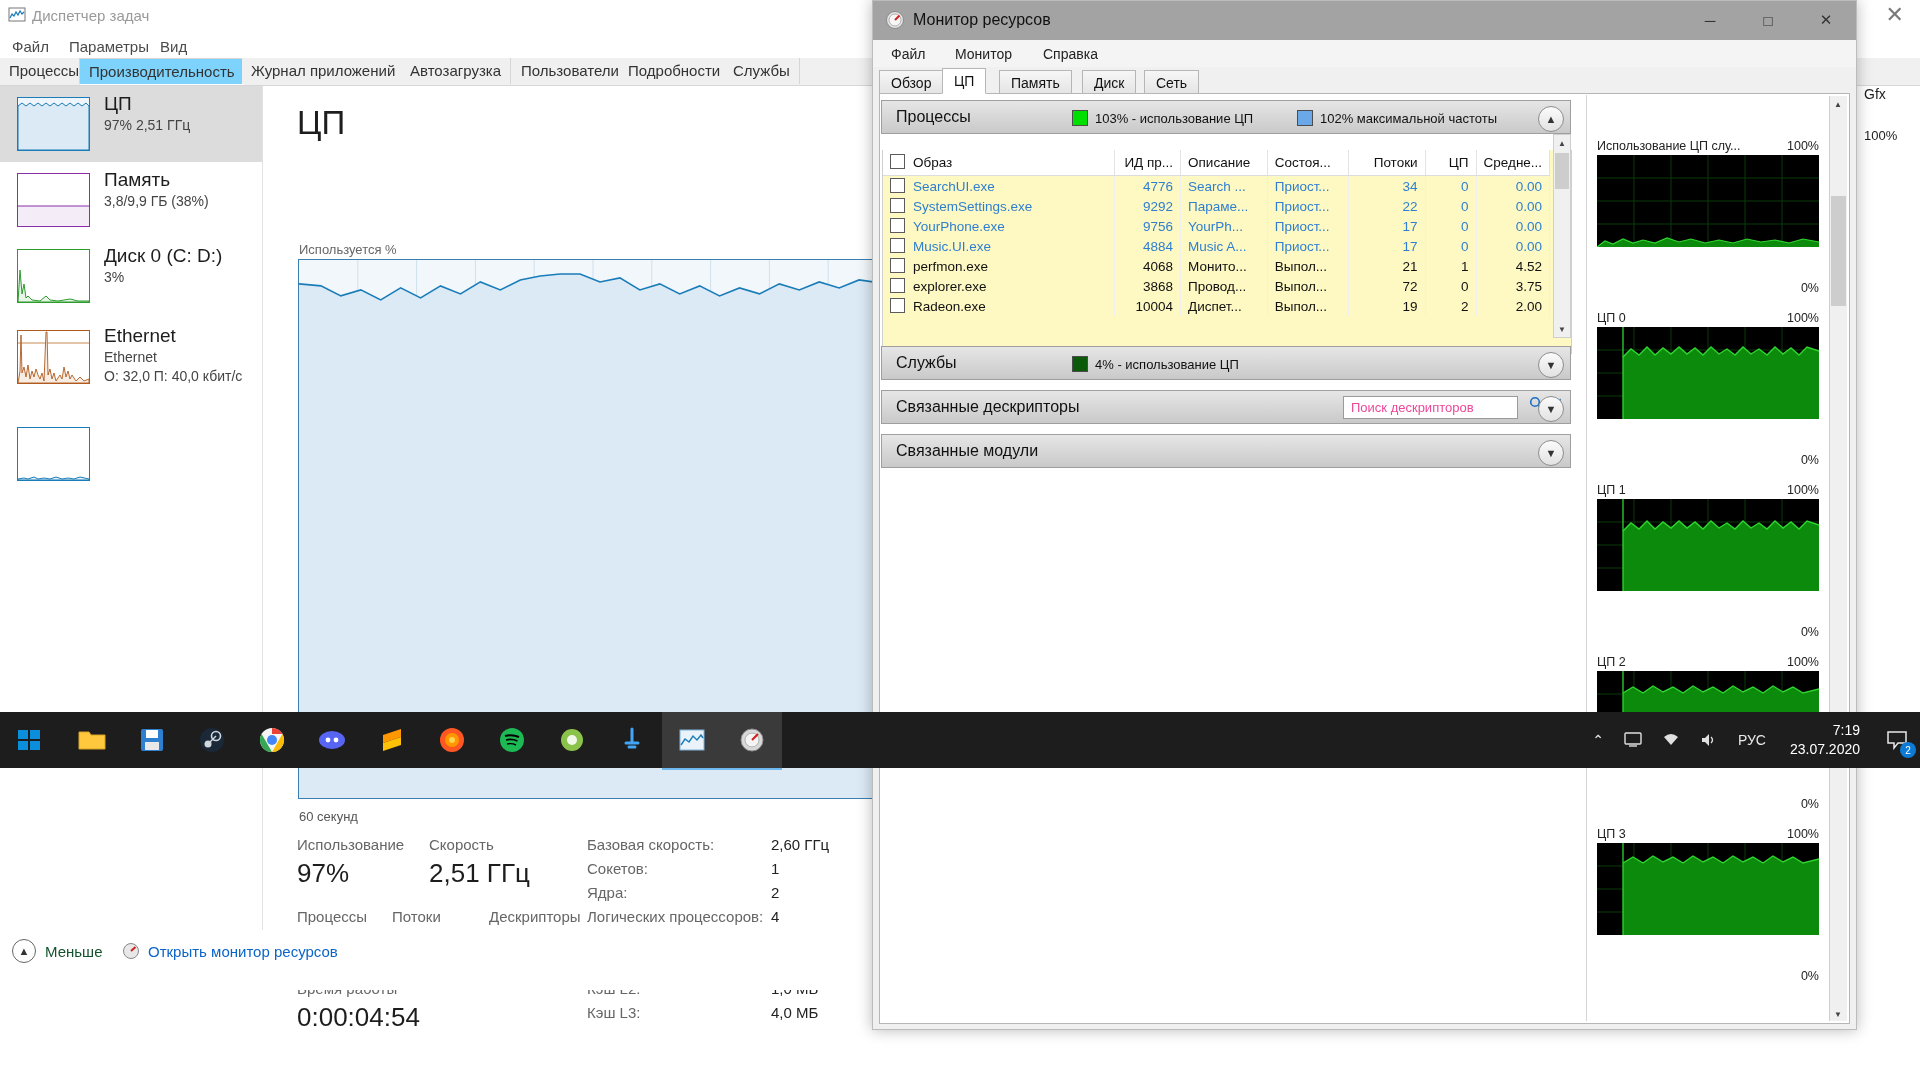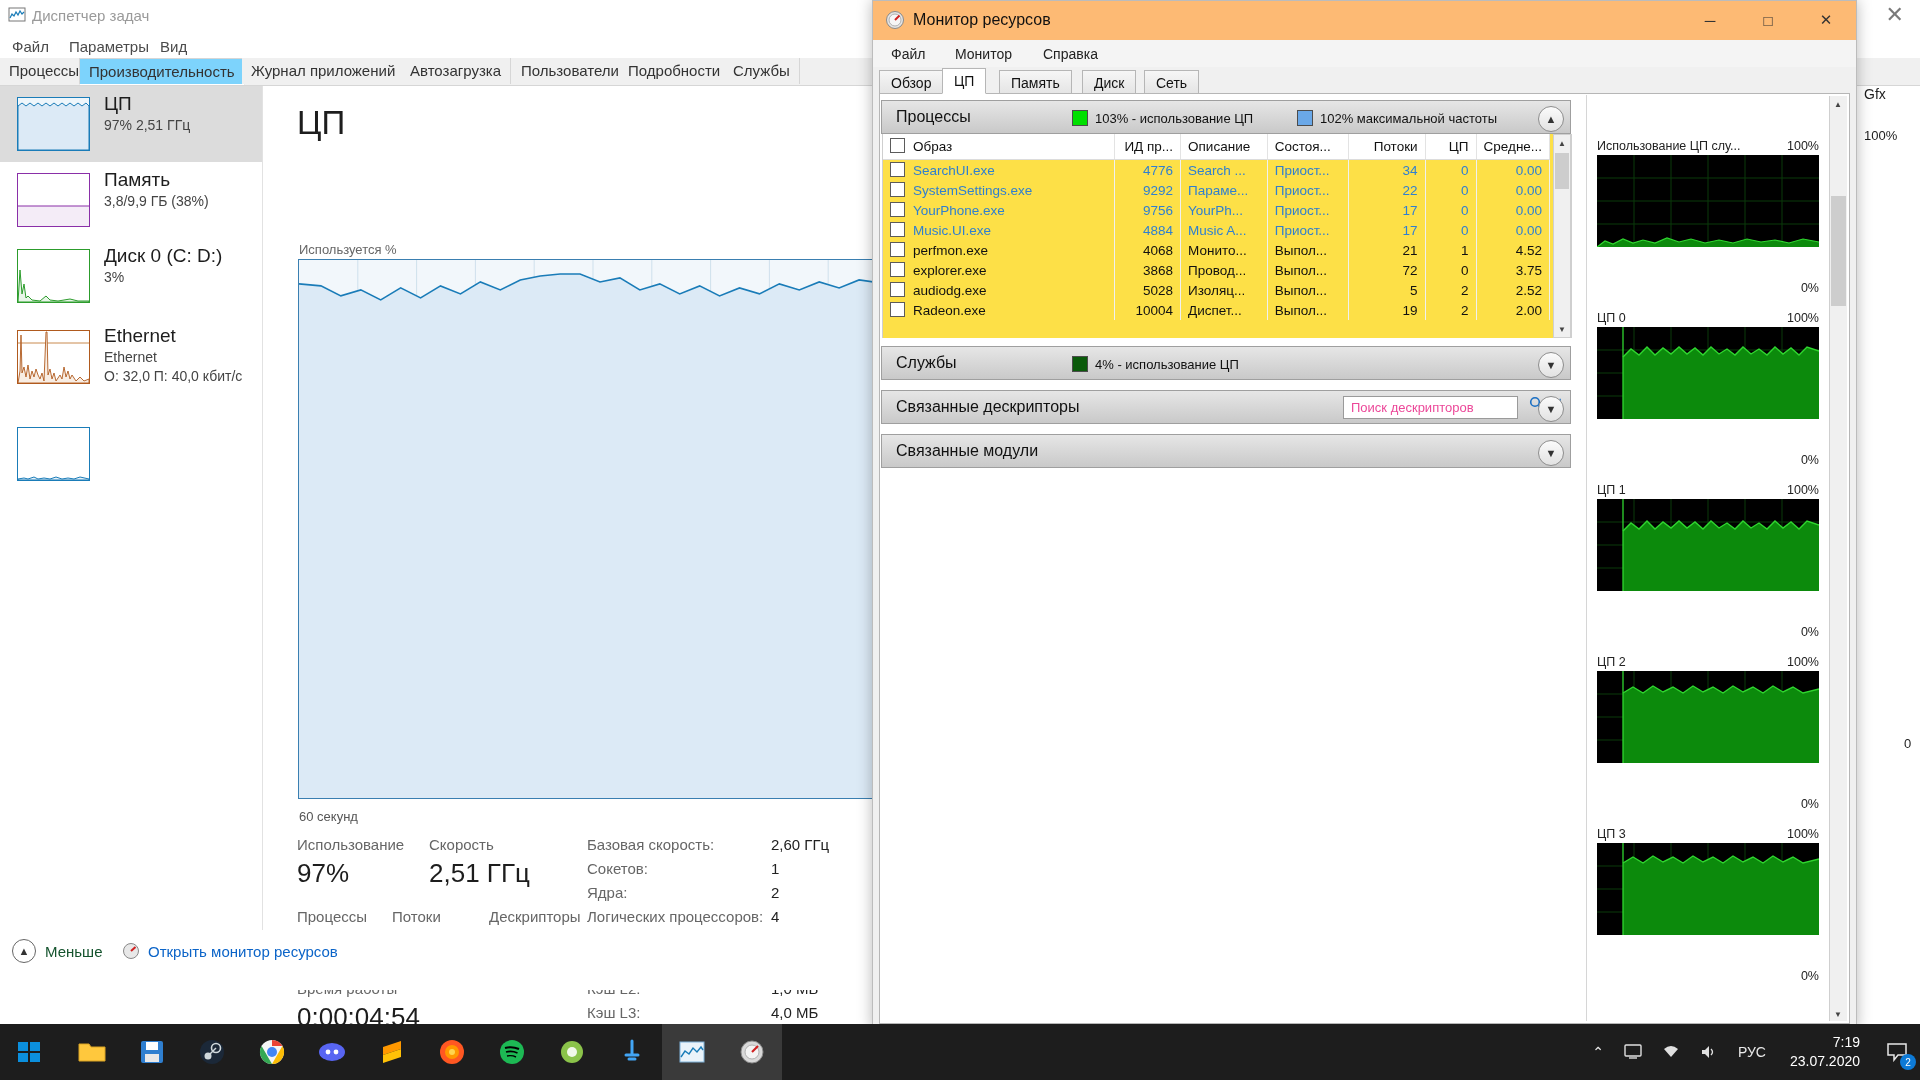--- a/index.html
+++ b/index.html
@@ -2,21 +2,21 @@
 <html><head>
 <meta charset="utf-8">
 <style>
   html,body{margin:0;padding:0;}
   body{
     width:1920px;height:1080px;overflow:hidden;
     font-family:"Liberation Sans", sans-serif;
     background:#ffffff;
     -webkit-font-smoothing:antialiased;
   }
-  .root{position:relative;width:1920px;height:1080px;}
+  .root{position:relative;width:1920px;height:768px;}
 
   
   #taskmgr{position:absolute;left:0;top:0;width:1920px;height:1035px;background:#ffffff;}
   #tm-titlebar{position:absolute;left:0;top:0;width:1920px;height:34px;background:#ffffff;}
   #tm-title-icon{position:absolute;left:8px;top:6px;width:18px;height:18px;}
   #tm-title-text{position:absolute;left:32px;top:7px;font-size:15px;color:#9a9a9a;}
   #tm-close{position:absolute;right:16px;top:4px;font-size:22px;color:#7a7a7a;line-height:22px;}
 
   #tm-menubar{position:absolute;left:0;top:32px;height:28px;width:1920px;}
   .tm-menu{position:absolute;top:4px;font-size:15px;color:#4b4b4b;padding:2px 6px;}
@@ -55,21 +55,21 @@
   #tm-bottom{position:absolute;left:0;bottom:45px;width:1920px;height:60px;background:#ffffff;}
   #fewer-btn{position:absolute;left:12px;top:8px;height:26px;display:flex;align-items:center;gap:9px;}
   #fewer-circle{width:22px;height:22px;border-radius:50%;border:1px solid #666;display:flex;align-items:center;justify-content:center;font-size:11px;color:#333;}
   #fewer-label{font-size:15px;color:#14532d;}
   #open-resmon{position:absolute;left:122px;top:8px;height:26px;display:flex;align-items:center;gap:8px;}
   #resmon-link-text{font-size:15px;color:#0b64c8;}
 
   
   #resmon{position:absolute;left:872px;top:0;width:985px;height:1030px;
       background:#f0f0f0;border:1px solid #bcbcbc;box-sizing:border-box;box-shadow:0 0 14px rgba(0,0,0,.28);}
-  #rm-titlebar{position:absolute;left:0;top:0;width:983px;height:39px;background:#fdba74;border-bottom:2px solid #7f1d1d;}
+  #rm-titlebar{position:absolute;left:0;top:0;width:983px;height:39px;background:#a3a3a3;border-bottom:2px solid #7f1d1d;}
   #rm-title-icon{position:absolute;left:12px;top:9px;width:20px;height:20px;}
   #rm-title-text{position:absolute;left:40px;top:10px;font-size:16px;color:#111;}
   .rm-btn{position:absolute;top:0;width:58px;height:38px;display:flex;align-items:center;justify-content:center;color:#333;font-size:15px;}
   #rm-min{right:117px;}
   #rm-max{right:59px;}
   #rm-closebtn{right:1px;}
 
   #rm-menubar{position:absolute;left:0;top:39px;width:983px;height:27px;background:#f4f4f4;}
   .rm-menu{position:absolute;top:4px;font-size:14px;color:#222;padding:2px 6px;}
 
@@ -84,21 +84,21 @@
   .rm-section{position:absolute;left:1px;width:690px;}
   .rm-sec-header{position:relative;height:34px;
       background:linear-gradient(#e6e6e6,#c9c9c9);border:1px solid #9f9f9f;box-sizing:border-box;}
   .rm-sec-title{position:absolute;left:14px;top:7px;font-size:16px;color:#111;}
   .rm-sec-stat{position:absolute;top:9px;font-size:13px;color:#111;display:flex;align-items:center;gap:7px;}
   .sw{width:14px;height:14px;display:inline-block;border:1px solid #4c4c4c;}
   .rm-chev{position:absolute;right:6px;top:5px;width:24px;height:24px;border-radius:50%;border:1px solid #8e8e8e;background:linear-gradient(#fbfbfb,#e2e2e2);
       display:flex;align-items:center;justify-content:center;font-size:11px;color:#333;}
 
   
-  #proc-table{position:absolute;left:1px;top:34px;width:688px;height:204px;background:#fde047;border-left:1px solid #cfcfcf;border-right:1px solid #cfcfcf;overflow:hidden;}
+  #proc-table{position:absolute;left:1px;top:50px;width:688px;height:204px;background:#fef9c3;border-left:1px solid #cfcfcf;border-right:1px solid #cfcfcf;overflow:hidden;}
   table.proc{border-collapse:collapse;width:667px;table-layout:fixed;font-size:13.5px;}
   table.proc th{font-weight:400;color:#111;text-align:left;padding:4px 7px 5px 7px;background:#fff;border-right:1px solid #e3e3e3;border-bottom:1px solid #dcdcdc;white-space:nowrap;overflow:hidden;}
   table.proc td{padding:2px 7px;color:#111;white-space:nowrap;overflow:hidden;border-right:1px solid #f0f0f0;}
   table.proc tr.dim td{color:#2f7fd0;}
   table.proc td.num,table.proc th.num{text-align:right;}
   .cbx{display:inline-block;width:13px;height:13px;border:1px solid #5b5b5b;background:#fff;vertical-align:-2px;margin-right:8px;}
   #proc-scroll{position:absolute;right:0;top:34px;width:18px;height:204px;background:#f0f0f0;border:1px solid #cfcfcf;box-sizing:border-box;}
   .sb-arrow{position:absolute;left:0;width:16px;height:16px;display:flex;align-items:center;justify-content:center;font-size:8px;color:#444;background:#f0f0f0;}
   #proc-thumb{position:absolute;left:1px;top:18px;width:14px;height:36px;background:#cdcdcd;}
 
@@ -432,29 +432,20 @@
               <tr>
                 <td><span class="cbx"></span><span>explorer.exe</span></td>
                 <td class="num">3868</td>
                 <td>Провод...</td>
                 <td>Выпол...</td>
                 <td class="num">72</td>
                 <td class="num">0</td>
                 <td class="num">3.75</td>
               </tr>
               <tr>
-                <td><span class="cbx"></span><span>audiodg.exe</span></td>
-                <td class="num">5028</td>
-                <td>Изоляц...</td>
-                <td>Выпол...</td>
-                <td class="num">5</td>
-                <td class="num">2</td>
-                <td class="num">2.52</td>
-              </tr>
-              <tr>
                 <td><span class="cbx"></span><span>Radeon.exe</span></td>
                 <td class="num">10004</td>
                 <td>Диспет...</td>
                 <td>Выпол...</td>
                 <td class="num">19</td>
                 <td class="num">2</td>
                 <td class="num">2.00</td>
               </tr>
 
             </tbody>

